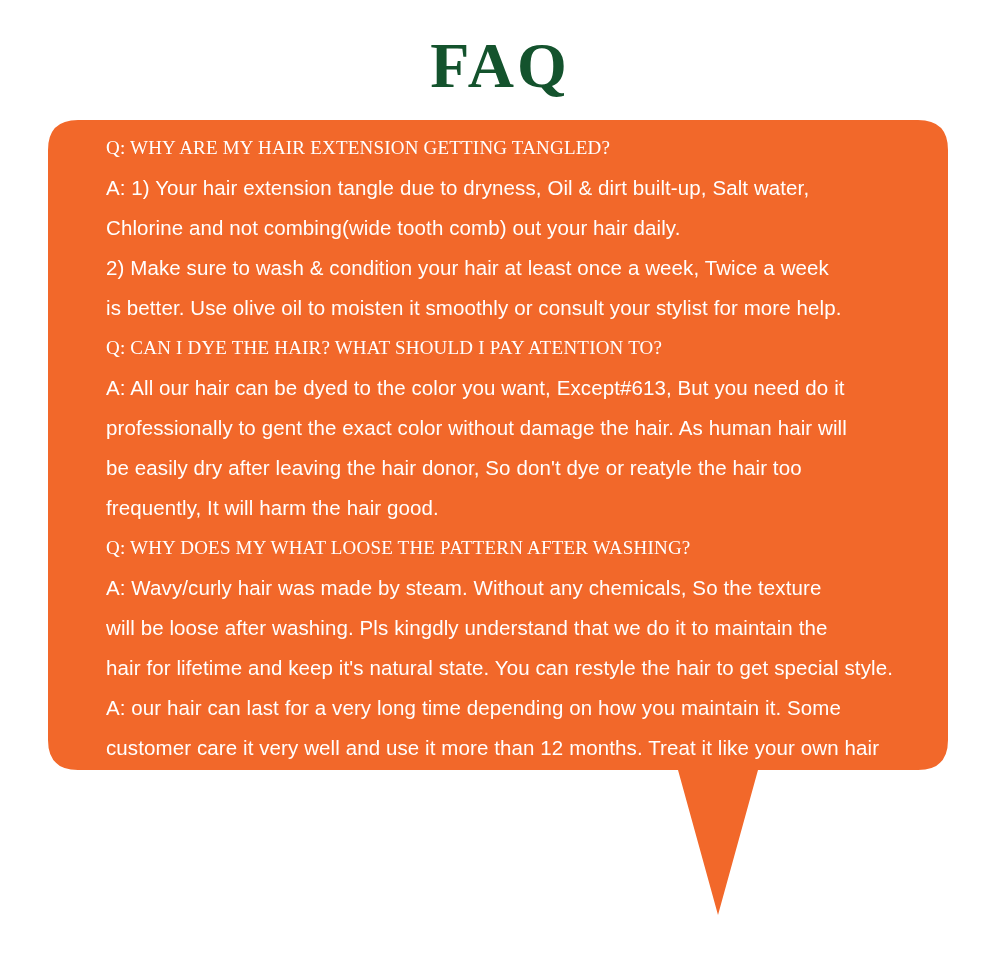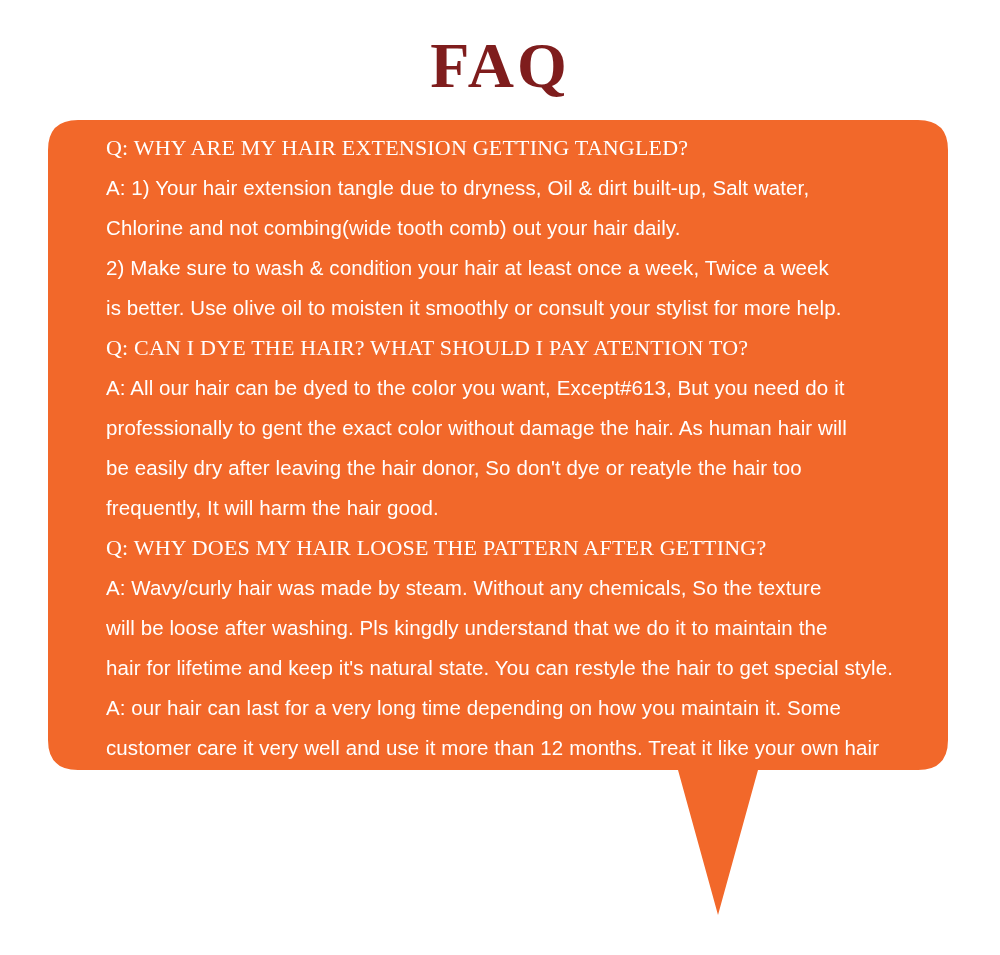--- a/index.html
+++ b/index.html
@@ -22,21 +22,21 @@
   .faq-title {
     position: absolute;
     top: 34px;
     left: 0;
     width: 1000px;
     text-align: center;
     font-family: "Liberation Serif", serif;
     font-size: 64px;
     font-weight: bold;
     letter-spacing: 3px;
-    color: #7f1d1d;
+    color: #14532d;
     line-height: 1;
   }
   .bubble-wrap {
     position: absolute;
     top: 110px;
     left: 18px;
     width: 960px;
     height: 810px;
   }
   .bubble-svg {
@@ -46,21 +46,21 @@
   }
   .bubble-content {
     position: absolute;
     top: 18px;
     left: 88px;
     width: 830px;
     color: #ffffff;
   }
   .q-line {
     font-family: "Liberation Serif", serif;
-    font-size: 22px;
+    font-size: 19px;
     line-height: 40px;
     letter-spacing: 0.2px;
     white-space: nowrap;
   }
   .a-line {
     font-family: Liberation Sans, sans-serif;
     font-size: 20.5px;
     line-height: 40px;
     letter-spacing: 0.1px;
     white-space: nowrap;
@@ -105,21 +105,21 @@
 
       <div class="block">
         <div class="q-line">Q: CAN I DYE THE HAIR? WHAT SHOULD I PAY ATENTION TO?</div>
         <div class="a-line">A: All our hair can be dyed to the color you want, Except#613, But you need do it</div>
         <div class="a-line">professionally to gent the exact color without damage the hair. As human hair will</div>
         <div class="a-line">be easily dry after leaving the hair donor, So don't dye or reatyle the hair too</div>
         <div class="a-line">frequently, It will harm the hair good.</div>
       </div>
 
       <div class="block">
-        <div class="q-line">Q: WHY DOES MY HAIR LOOSE THE PATTERN AFTER GETTING?</div>
+        <div class="q-line">Q: WHY DOES MY WHAT LOOSE THE PATTERN AFTER WASHING?</div>
         <div class="a-line">A: Wavy/curly hair was made by steam. Without any chemicals, So the texture</div>
         <div class="a-line">will be loose after washing. Pls kingdly understand that we do it to maintain the</div>
         <div class="a-line">hair for lifetime and keep it's natural state. You can restyle the hair to get special style.</div>
       </div>
 
       <div class="block">
         <div class="a-line">A: our hair can last for a very long time depending on how you maintain it. Some</div>
         <div class="a-line">customer care it very well and use it more than 12 months. Treat it like your own hair</div>
         <div class="a-line">and take very good care of it to last longer.</div>
       </div>

